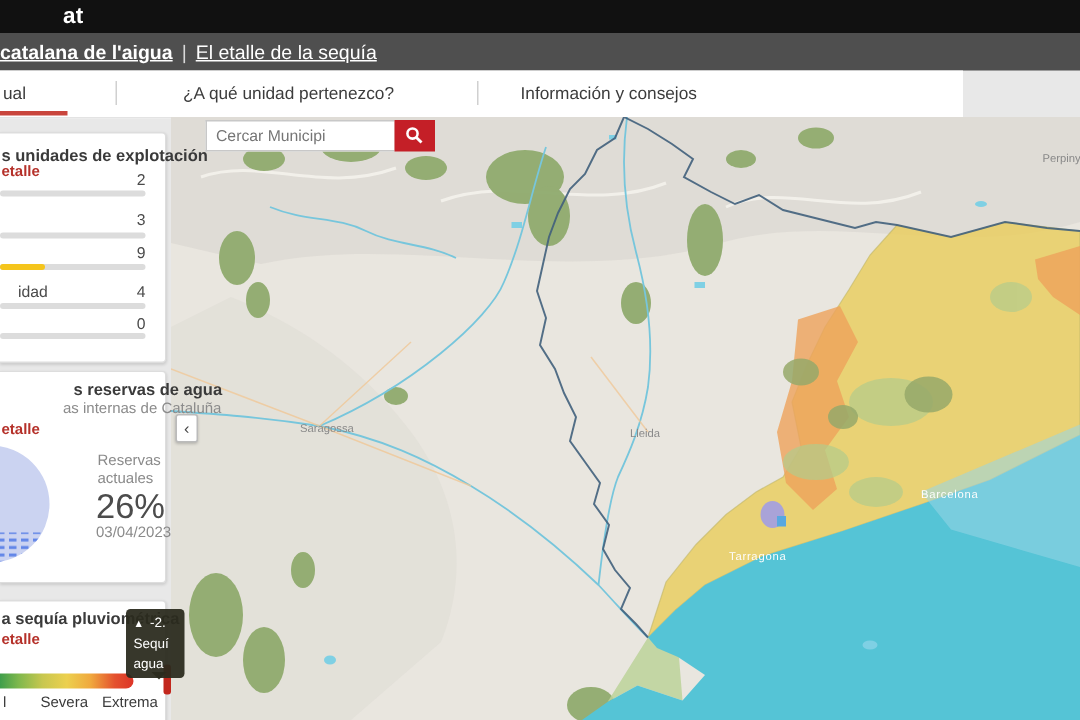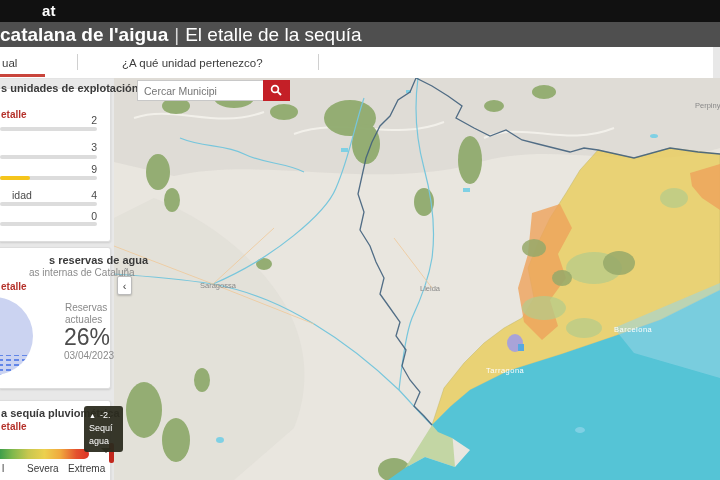--- a/index.html
+++ b/index.html
@@ -3,25 +3,25 @@
 <meta charset="utf-8">
 <style>
   html,body{margin:0;padding:0;background:#555;}
   #screen{position:relative;width:720px;height:480px;overflow:hidden;
     font-family:"Liberation Sans","DejaVu Sans",sans-serif;background:#e8e8e8;}
   .abs{position:absolute;}
   
   .bar-black{left:0;top:0;width:720px;height:22px;background:#111;}
   .logo-frag{left:2px;top:2px;color:#fff;font-size:15px;font-weight:bold;letter-spacing:.2px;margin-left:40px;}
   .bar-gray{left:0;top:22px;width:720px;height:25px;background:#4f4f4f;color:#fff;
-    display:flex;align-items:center;font-size:19px;}
+    display:flex;align-items:center;font-size:13px;text-decoration:underline;}
   .bar-gray .bold{font-weight:bold;}
   .bar-gray .sep{color:#d8d8d8;margin:0 6px;font-weight:300;}
   
-  .tabbar{left:0;top:47px;width:713px;height:31px;background:#fff;border-bottom:1px solid #e3e3e3;}
+  .tabbar{left:0;top:47px;width:642px;height:31px;background:#fff;border-bottom:1px solid #e3e3e3;}
   .tab{position:absolute;top:0;height:31px;display:flex;align-items:center;
     font-size:11.5px;color:#3c3c3c;cursor:pointer;}
   .tab-sep{position:absolute;top:7px;height:16px;width:1px;background:#d0d0d0;}
   .tab-underline{position:absolute;left:0;top:74px;width:45px;height:3px;background:#c9453c;}
   
   .card{position:absolute;left:0;width:110px;background:#fff;border:1px solid #ddd;border-left:none;
     border-radius:0 3px 3px 0;box-shadow:0 1px 2px rgba(0,0,0,.12);}
   .card-title{position:absolute;font-size:11px;font-weight:bold;color:#3a3a3a;white-space:nowrap;}
   .card-sub{position:absolute;font-size:10px;color:#8b8b8b;white-space:nowrap;}
   .detail-link{position:absolute;font-size:10px;font-weight:600;color:#b5312a;cursor:pointer;white-space:nowrap;}
@@ -66,20 +66,21 @@
     <span class="bold">catalana de l'aigua</span>
     <span class="sep">|</span>
     <span>El etalle de la sequía</span>
   </div>
 
   <div class="abs tabbar">
     <div class="tab" style="left:2px;">ual</div>
     <div class="tab-sep" style="left:77px;"></div>
     <div class="tab" style="left:122px;">¿A qué unidad pertenezco?</div>
     <div class="tab-sep" style="left:318px;"></div>
+    <div class="tab" style="left:347px;">Información y consejos</div>
   </div>
   <div class="abs tab-underline"></div>
 
   <svg class="abs" style="left:114px;top:78px;z-index:1;" width="606" height="402" viewBox="0 0 606 402" xmlns="http://www.w3.org/2000/svg">
     <defs>
       <pattern id="hstripe" width="8" height="5" patternUnits="userSpaceOnUse">
         <rect x="0" y="1" width="5" height="2" fill="#6286e8"></rect>
       </pattern>
     </defs>
 
@@ -173,39 +174,39 @@
   <input class="searchbox" type="text" placeholder="Cercar Municipi" style="">
   <button class="searchbtn">
     <svg width="13" height="13" viewBox="0 0 13 13">
       <circle cx="5" cy="5" r="3.4" stroke="#fff" stroke-width="1.7" fill="none"></circle>
       <line x1="7.6" y1="7.6" x2="11" y2="11" stroke="#fff" stroke-width="1.9"></line>
     </svg>
   </button>
   <div class="collapse-btn">‹</div>
 
   <div class="card" style="top:88px;height:152px;z-index:2;"></div>
-  <div class="abs card-title" style="left:1px;top:82px;z-index:3;">s unidades de explotación</div>
+  <div class="abs card-title" style="left:1px;top:98px;z-index:3;">s unidades de explotación</div>
   <div class="abs detail-link" style="left:1px;top:109px;z-index:3;">etalle</div>
   <div class="abs row-num" style="top:114px;z-index:3;">2</div>
   <div class="abs bar-track" style="top:127px;z-index:3;"></div>
   <div class="abs row-num" style="top:141px;z-index:3;">3</div>
   <div class="abs bar-track" style="top:155px;z-index:3;"></div>
   <div class="abs row-num" style="top:163px;z-index:3;">9</div>
   <div class="abs bar-track" style="top:176px;z-index:3;">
     <div class="bar-fill" style="width:30px;background:#f5c51c;"></div>
   </div>
   <div class="abs row-label" style="top:189px;z-index:3;margin-left:12px;">idad</div>
   <div class="abs row-num" style="top:189px;z-index:3;">4</div>
   <div class="abs bar-track" style="top:202px;z-index:3;"></div>
   <div class="abs row-num" style="top:210px;z-index:3;">0</div>
   <div class="abs bar-track" style="top:222px;z-index:3;"></div>
 
   <div class="card" style="top:247px;height:140px;z-index:2;"></div>
   <div class="abs card-title" style="left:1px;top:254px;z-index:3;padding-left:48px;">s reservas de agua</div>
-  <div class="abs card-sub" style="left:1px;top:267px;z-index:3;padding-left:28px;">as internas de Cataluña</div>
+  <div class="abs card-sub" style="left:14px;top:267px;z-index:3;padding-left:28px;">as internas de Cataluña</div>
   <div class="abs detail-link" style="left:1px;top:281px;z-index:3;">etalle</div>
   <svg class="abs" style="left:-50px;top:293px;z-index:3;" width="100" height="90" viewBox="0 0 100 90">
     <defs>
         <clipPath id="pieclip">
           <circle cx="44" cy="43" r="39"></circle>
         </clipPath>
       </defs>
     <circle cx="44" cy="43" r="39" fill="#cbd3f1"></circle>
     <rect x="0" y="62" width="100" height="20" fill="url(#hstripe2)" clip-path="url(#pieclip)"></rect>
     <defs>

